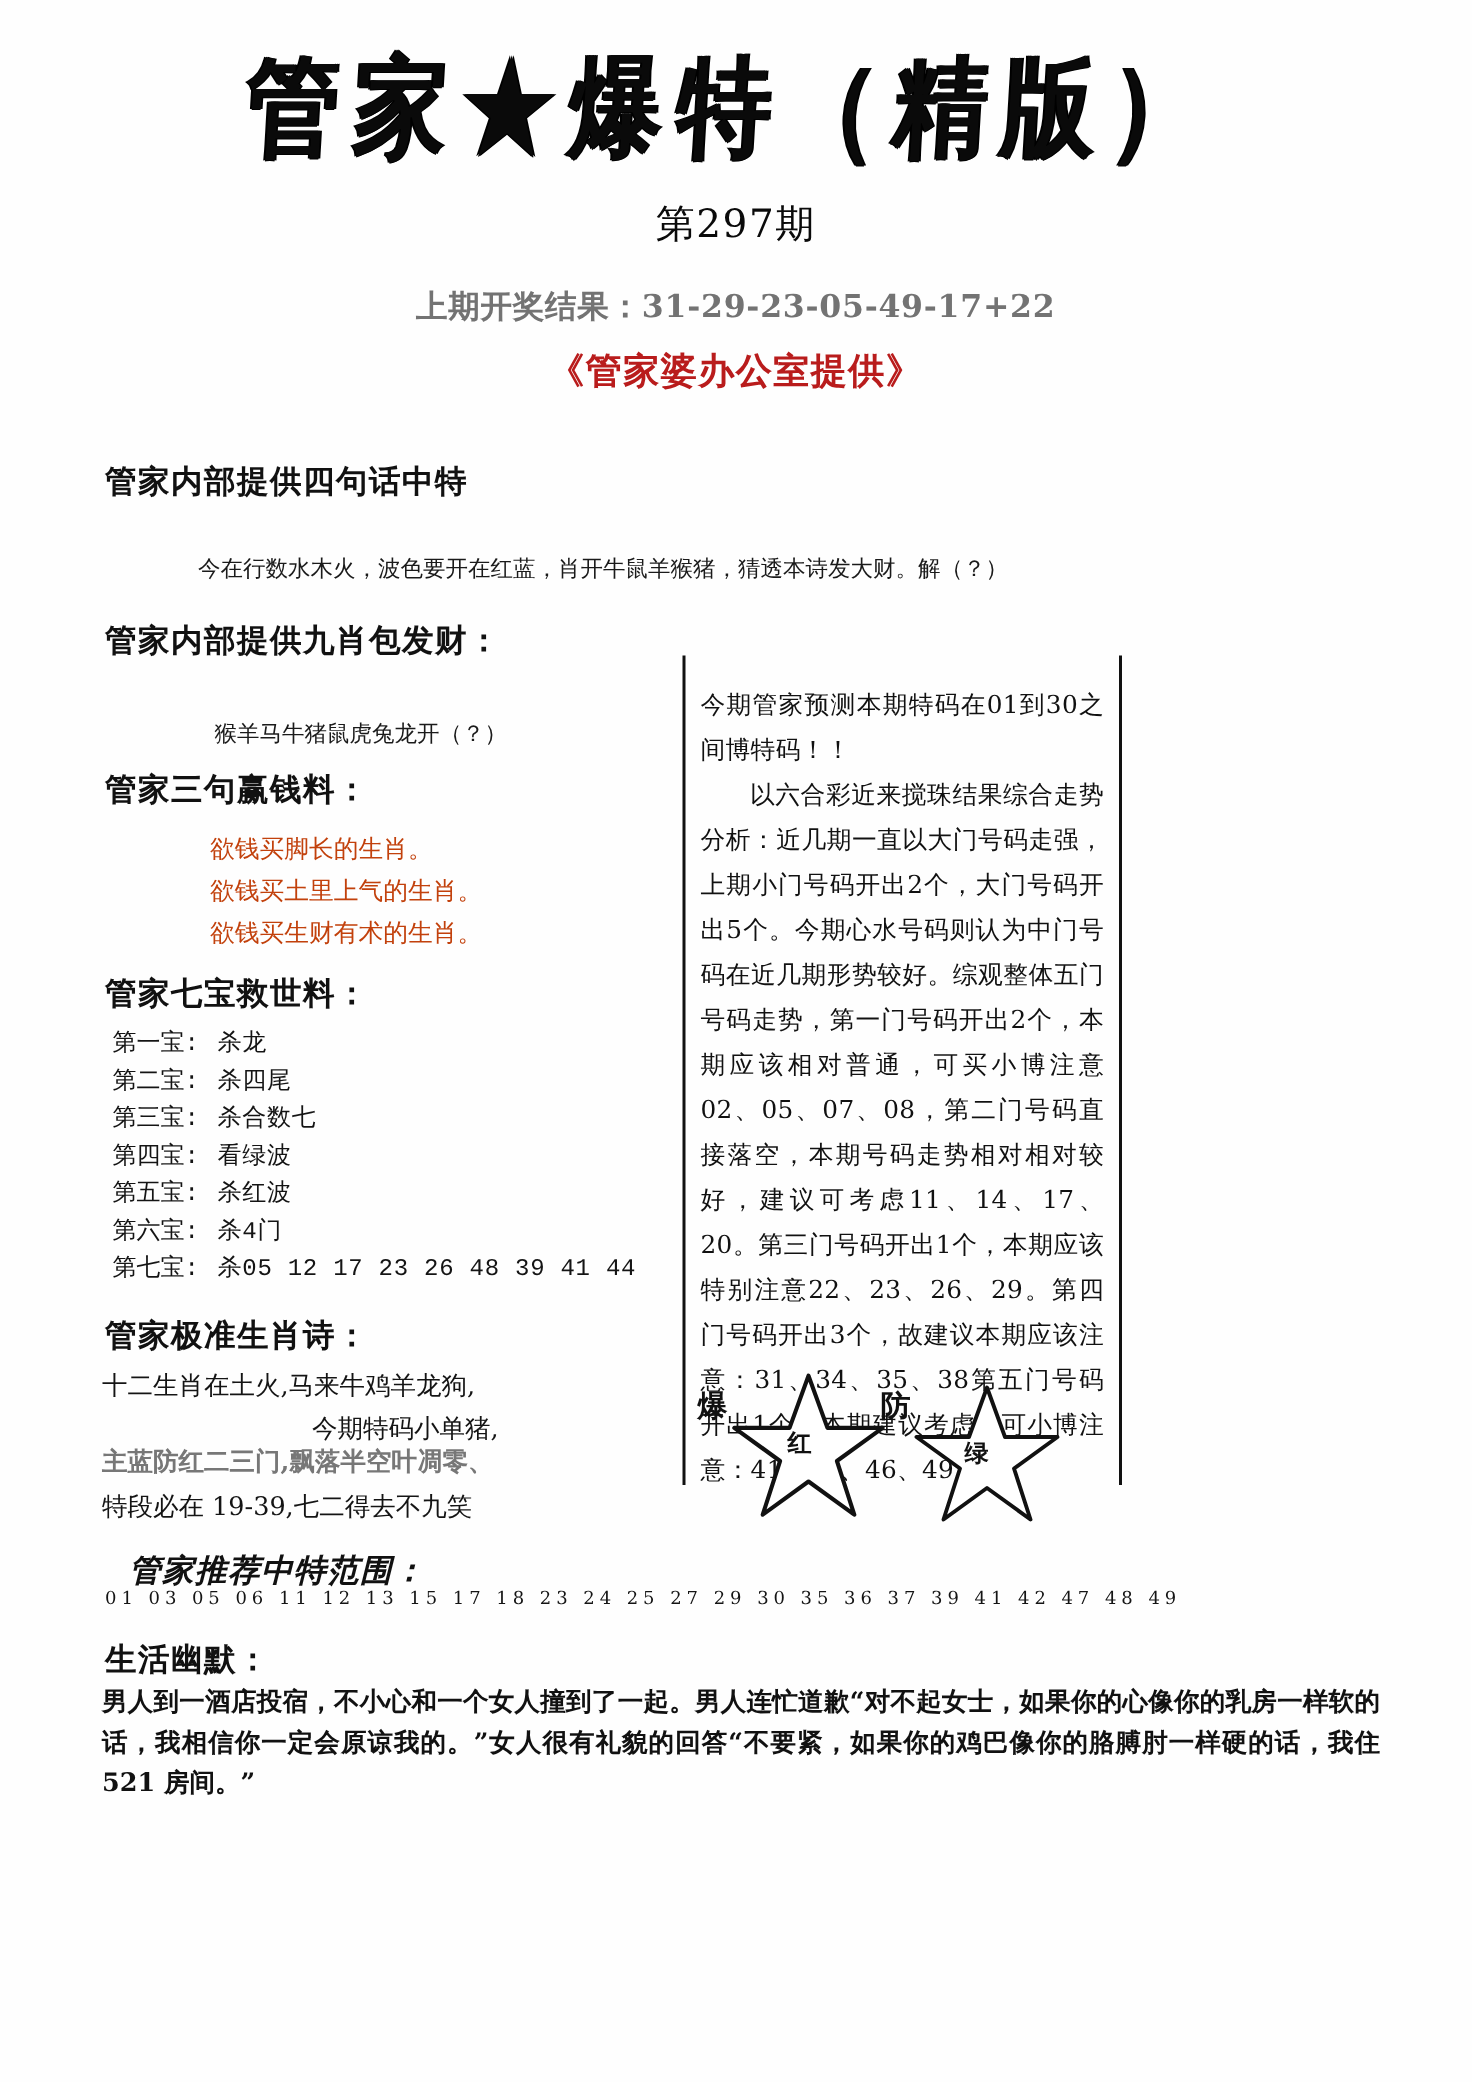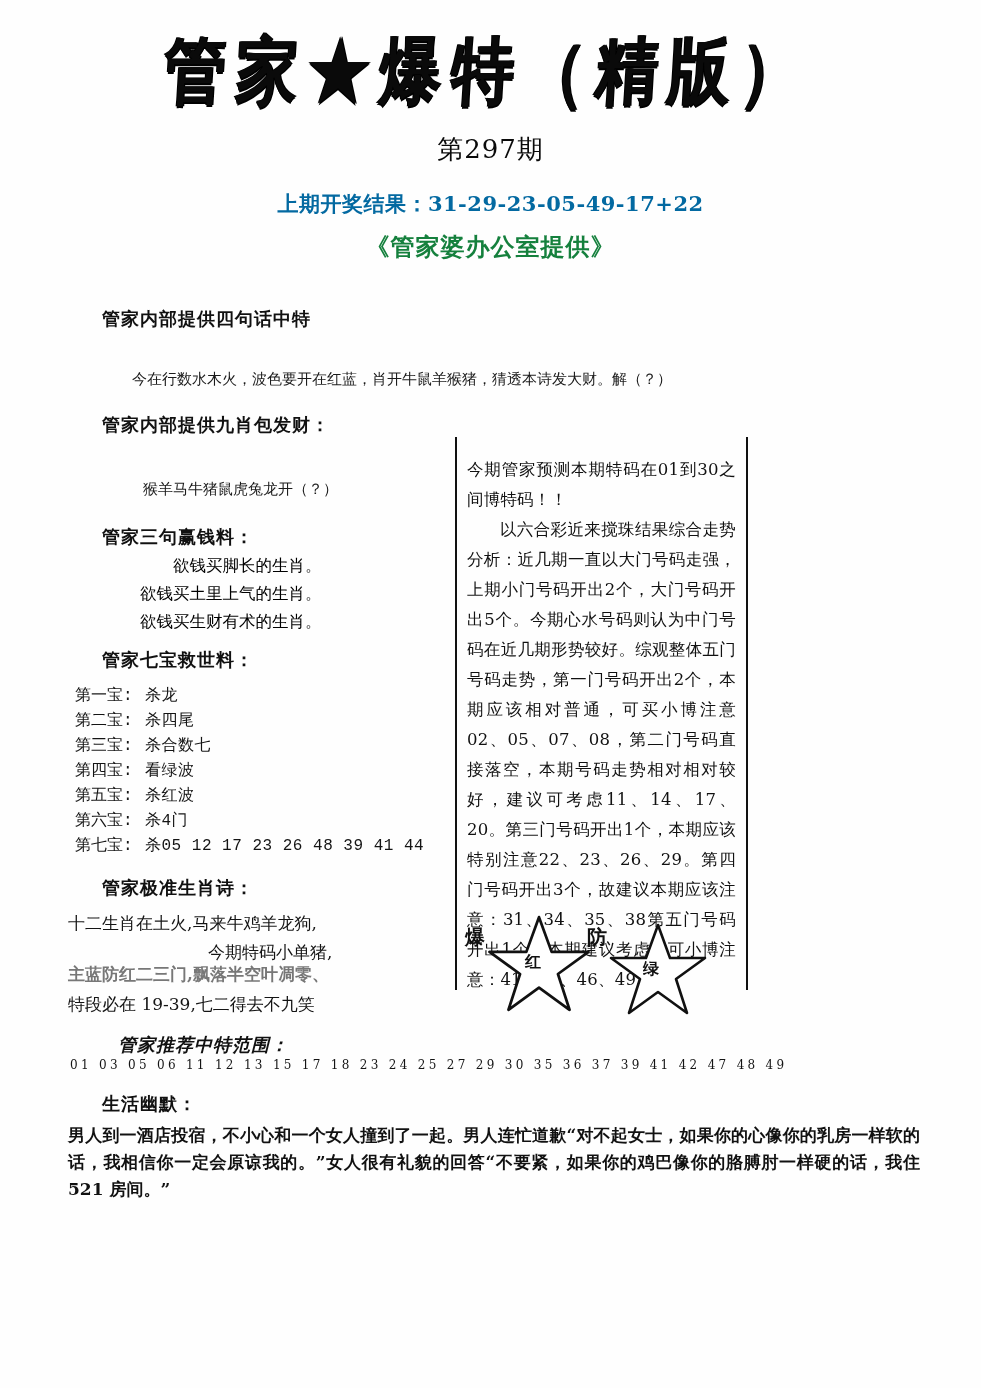--- a/index.html
+++ b/index.html
@@ -56,46 +56,45 @@
   }
   .last-result {
     position: absolute;
     top: 190px;
     left: 0;
     width: 981px;
     text-align: center;
     font-family: "DejaVu Serif", "Liberation Serif", serif;
     font-size: 21px;
     font-weight: bold;
-    color: #0369a1;
+    color: #737373;
     letter-spacing: 0.5px;
   }
   .office {
     position: absolute;
     top: 231px;
     left: 0;
     width: 981px;
     text-align: center;
     font-family: "DejaVu Serif", "Liberation Serif", serif;
     font-size: 24px;
     font-weight: bold;
-    color: #15803d;
+    color: #b91c1c;
     letter-spacing: 1px;
   }
 
   
   .sec-head {
     position: absolute;
     font-family: "DejaVu Serif", "Liberation Serif", serif;
-    font-size: 18px;
+    font-size: 21px;
     font-weight: bold;
     color: #111;
     letter-spacing: 1px;
     white-space: nowrap;
-    margin-left: 32px;
   }
   .body-line {
     position: absolute;
     font-family: "DejaVu Serif", "Liberation Serif", serif;
     font-size: 15px;
     color: #1a1a1a;
     white-space: nowrap;
   }
   .poem-line {
     position: absolute;
@@ -127,23 +126,22 @@
   }
   .treasure-row .t-label { width: 70px; }
   .treasure-row .t-val { letter-spacing: 0.5px; }
 
   
   .three-list { position: absolute; left: 140px; top: 555px; }
   .three-list div {
     height: 28px;
     font-family: Liberation Serif, serif;
     font-size: 16.5px;
-    color: #000000;
-    white-space: nowrap;
-    text-align: right;
+    color: #c2410c;
+    white-space: nowrap;
   }
 
   
   .analysis-box {
     position: absolute;
     left: 455px;
     top: 437px;
     width: 293px;
     height: 553px;
     border-left: 2.5px solid #111;
@@ -224,21 +222,21 @@
   <div class="issue">第297期</div>
   <div class="last-result">上期开奖结果：31-29-23-05-49-17+22</div>
   <div class="office">《管家婆办公室提供》</div>
 
   <div class="sec-head" style="left:70px; top:307px;">管家内部提供四句话中特</div>
   <div class="body-line" style="left:132px; top:370px;">今在行数水木火，波色要开在红蓝，肖开牛鼠羊猴猪，猜透本诗发大财。解（？）</div>
 
   <div class="sec-head" style="left:70px; top:413px;">管家内部提供九肖包发财：</div>
   <div class="body-line" style="left:143px; top:480px;">猴羊马牛猪鼠虎兔龙开（？）</div>
 
-  <div class="sec-head" style="left:70px; top:525px;">管家三句赢钱料：</div>
+  <div class="sec-head" style="left:70px; top:512px;">管家三句赢钱料：</div>
   <div class="three-list">
     <div>欲钱买脚长的生肖。</div>
     <div>欲钱买土里上气的生肖。</div>
     <div>欲钱买生财有术的生肖。</div>
   </div>
 
   <div class="sec-head" style="left:70px; top:648px;">管家七宝救世料：</div>
   <div class="treasure-list">
     <div class="treasure-row">
       <span class="t-label">第一宝:</span>

